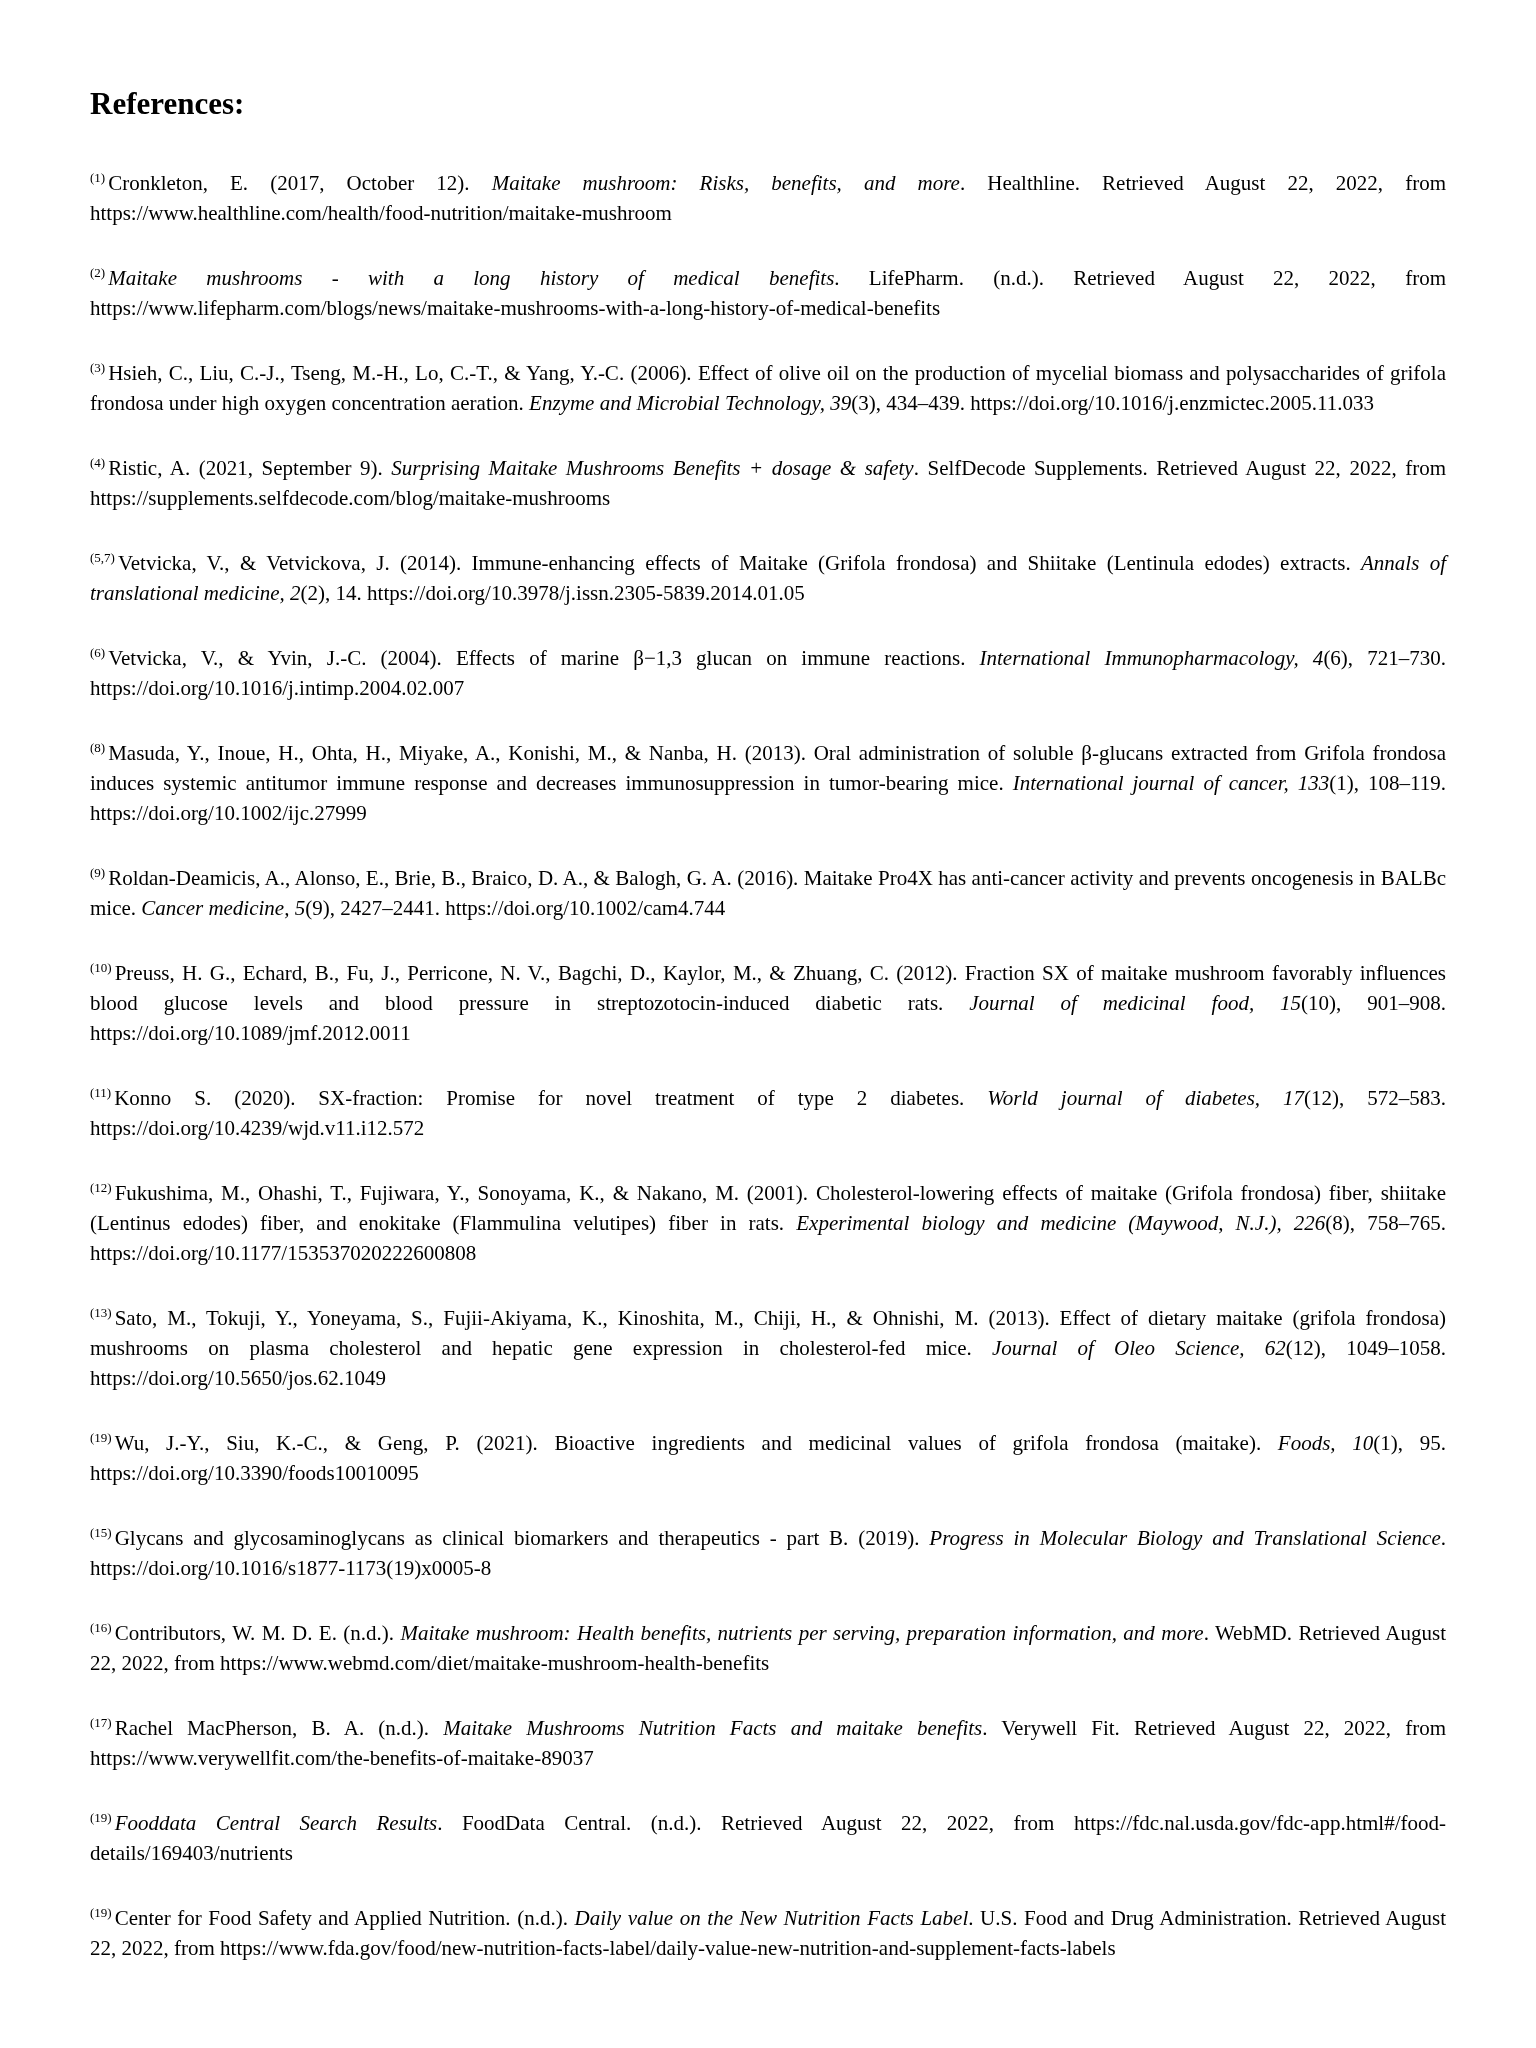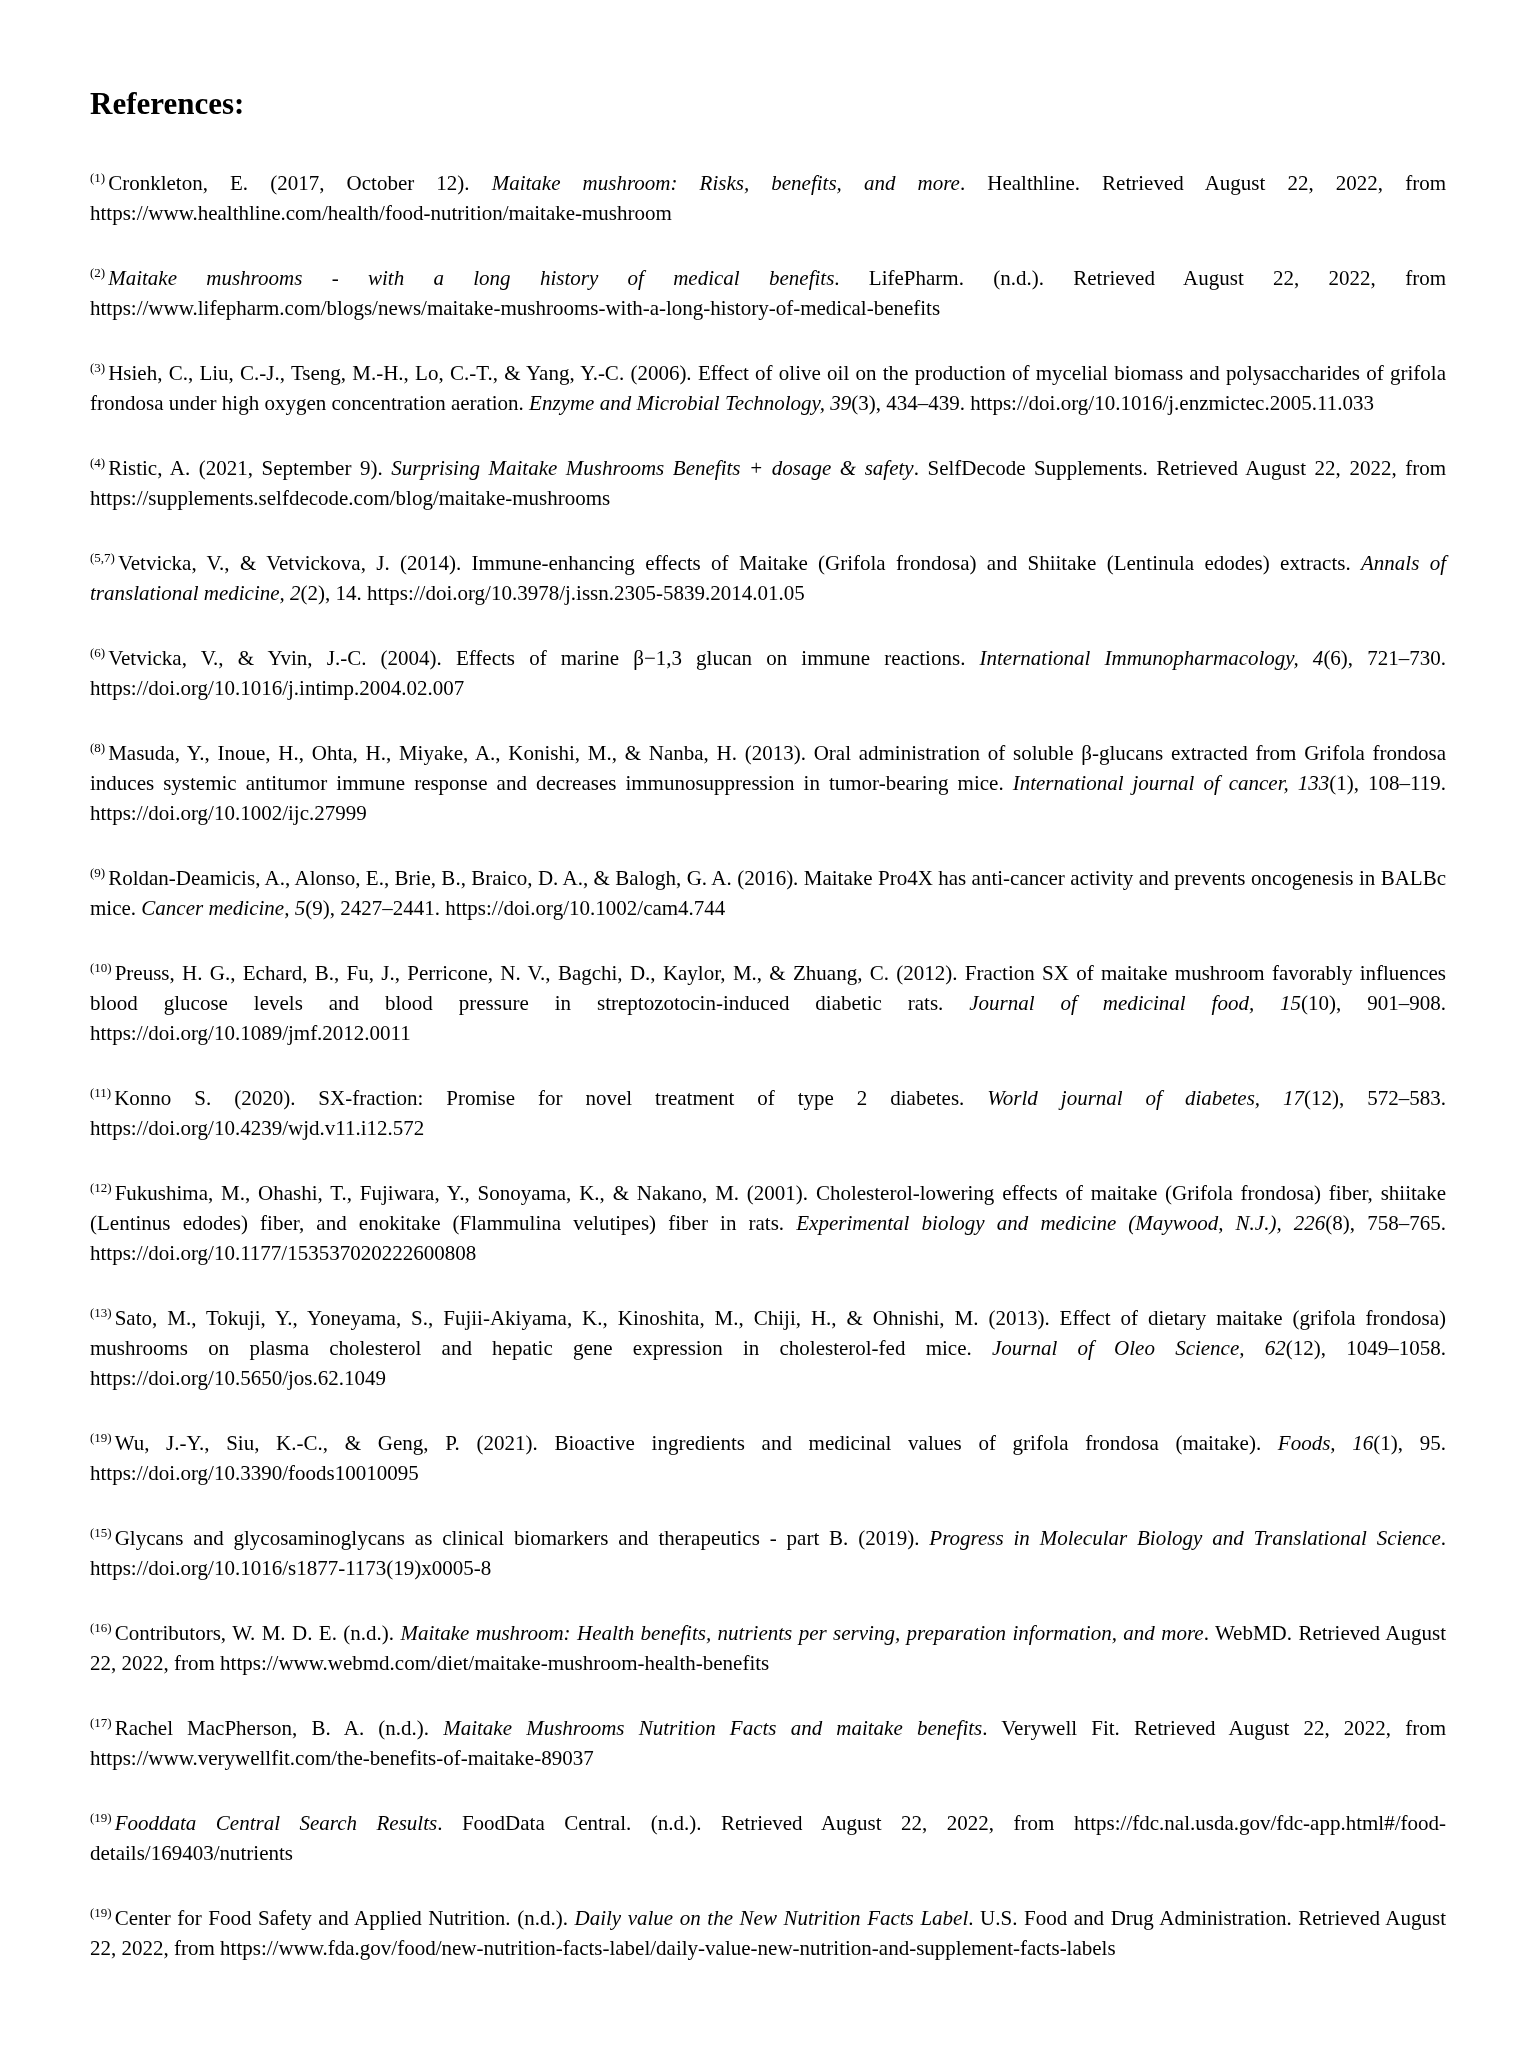--- a/index.html
+++ b/index.html
@@ -70,21 +70,21 @@
   <p class="ref"><sup class="ref-label">(9)</sup><span class="ref-body"><span class="seg">Roldan-Deamicis, A., Alonso, E., Brie, B., Braico, D. A., &amp; Balogh, G. A. (2016). Maitake Pro4X has anti-cancer activity and prevents oncogenesis in BALBc mice. </span><span class="seg italic">Cancer medicine, 5</span><span class="seg">(9), 2427–2441. https://doi.org/10.1002/cam4.744</span></span></p>
 
   <p class="ref"><sup class="ref-label">(10)</sup><span class="ref-body"><span class="seg">Preuss, H. G., Echard, B., Fu, J., Perricone, N. V., Bagchi, D., Kaylor, M., &amp; Zhuang, C. (2012). Fraction SX of maitake mushroom favorably influences blood glucose levels and blood pressure in streptozotocin-induced diabetic rats. </span><span class="seg italic">Journal of medicinal food, 15</span><span class="seg">(10), 901–908. https://doi.org/10.1089/jmf.2012.0011</span></span></p>
 
   <p class="ref"><sup class="ref-label">(11)</sup><span class="ref-body"><span class="seg">Konno S. (2020). SX-fraction: Promise for novel treatment of type 2 diabetes. </span><span class="seg italic">World journal of diabetes, 17</span><span class="seg">(12), 572–583. https://doi.org/10.4239/wjd.v11.i12.572</span></span></p>
 
   <p class="ref"><sup class="ref-label">(12)</sup><span class="ref-body"><span class="seg">Fukushima, M., Ohashi, T., Fujiwara, Y., Sonoyama, K., &amp; Nakano, M. (2001). Cholesterol-lowering effects of maitake (Grifola frondosa) fiber, shiitake (Lentinus edodes) fiber, and enokitake (Flammulina velutipes) fiber in rats. </span><span class="seg italic">Experimental biology and medicine (Maywood, N.J.), 226</span><span class="seg">(8), 758–765. https://doi.org/10.1177/153537020222600808</span></span></p>
 
   <p class="ref"><sup class="ref-label">(13)</sup><span class="ref-body"><span class="seg">Sato, M., Tokuji, Y., Yoneyama, S., Fujii-Akiyama, K., Kinoshita, M., Chiji, H., &amp; Ohnishi, M. (2013). Effect of dietary maitake (grifola frondosa) mushrooms on plasma cholesterol and hepatic gene expression in cholesterol-fed mice. </span><span class="seg italic">Journal of Oleo Science, 62</span><span class="seg">(12), 1049–1058. https://doi.org/10.5650/jos.62.1049</span></span></p>
 
-  <p class="ref"><sup class="ref-label">(19)</sup><span class="ref-body"><span class="seg">Wu, J.-Y., Siu, K.-C., &amp; Geng, P. (2021). Bioactive ingredients and medicinal values of grifola frondosa (maitake). </span><span class="seg italic">Foods, 16</span><span class="seg">(1), 95. https://doi.org/10.3390/foods10010095</span></span></p>
+  <p class="ref"><sup class="ref-label">(19)</sup><span class="ref-body"><span class="seg">Wu, J.-Y., Siu, K.-C., &amp; Geng, P. (2021). Bioactive ingredients and medicinal values of grifola frondosa (maitake). </span><span class="seg italic">Foods, 10</span><span class="seg">(1), 95. https://doi.org/10.3390/foods10010095</span></span></p>
 
   <p class="ref"><sup class="ref-label">(15)</sup><span class="ref-body"><span class="seg">Glycans and glycosaminoglycans as clinical biomarkers and therapeutics - part B. (2019). </span><span class="seg italic">Progress in Molecular Biology and Translational Science</span><span class="seg">. https://doi.org/10.1016/s1877-1173(19)x0005-8</span></span></p>
 
   <p class="ref"><sup class="ref-label">(16)</sup><span class="ref-body"><span class="seg">Contributors, W. M. D. E. (n.d.). </span><span class="seg italic">Maitake mushroom: Health benefits, nutrients per serving, preparation information, and more</span><span class="seg">. WebMD. Retrieved August 22, 2022, from https://www.webmd.com/diet/maitake-mushroom-health-benefits</span></span></p>
 
   <p class="ref"><sup class="ref-label">(17)</sup><span class="ref-body"><span class="seg">Rachel MacPherson, B. A. (n.d.). </span><span class="seg italic">Maitake Mushrooms Nutrition Facts and maitake benefits</span><span class="seg">. Verywell Fit. Retrieved August 22, 2022, from https://www.verywellfit.com/the-benefits-of-maitake-89037</span></span></p>
 
   <p class="ref"><sup class="ref-label">(19)</sup><span class="ref-body"><span class="seg italic">Fooddata Central Search Results</span><span class="seg">. FoodData Central. (n.d.). Retrieved August 22, 2022, from https://fdc.nal.usda.gov/fdc-app.html#/food-details/169403/nutrients</span></span></p>
 
   <p class="ref"><sup class="ref-label">(19)</sup><span class="ref-body"><span class="seg">Center for Food Safety and Applied Nutrition. (n.d.). </span><span class="seg italic">Daily value on the New Nutrition Facts Label</span><span class="seg">. U.S. Food and Drug Administration. Retrieved August 22, 2022, from https://www.fda.gov/food/new-nutrition-facts-label/daily-value-new-nutrition-and-supplement-facts-labels</span></span></p>

